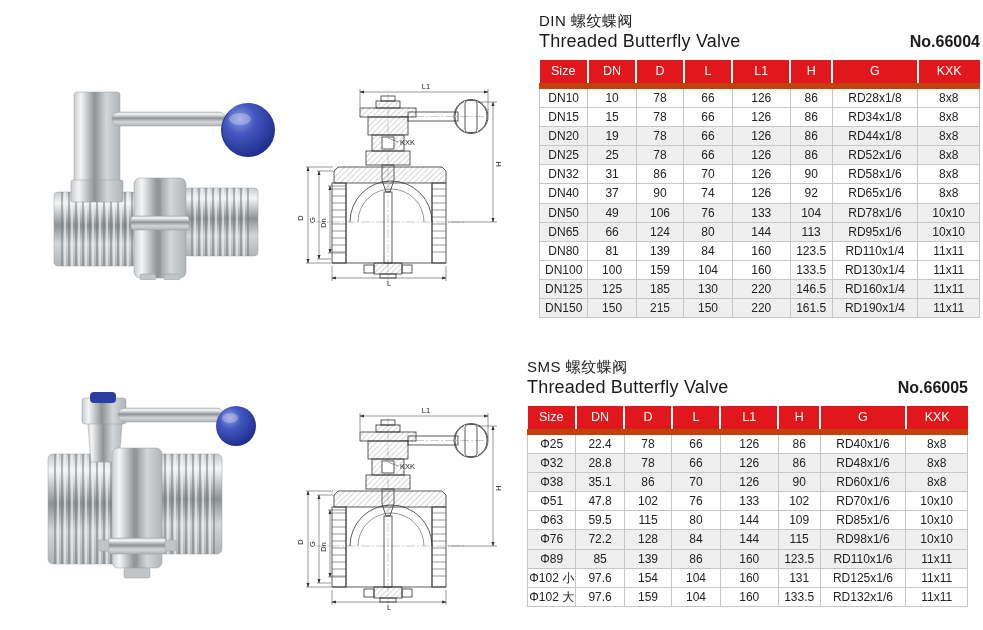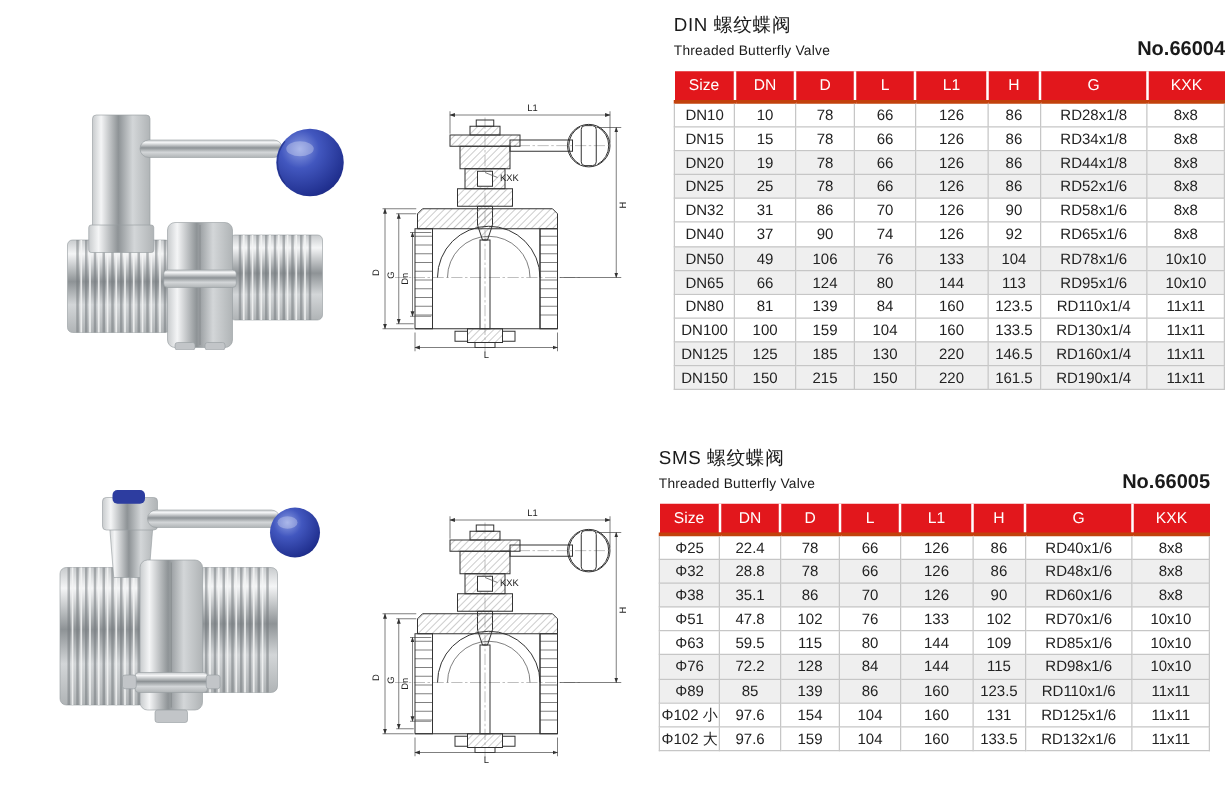--- a/index.html
+++ b/index.html
@@ -6,34 +6,34 @@
   .page{position:relative;width:983px;height:630px;background:#ffffff;
         font-family:"Liberation Sans",sans-serif;overflow:hidden;color:#1a1a1a;}
 
   
   .spec{position:absolute;width:441px;}
   .spec-din{left:527px;top:12px;padding-left:12px;}
   .spec-sms{left:527px;top:358px;}
   .t-cn{font-size:15px;letter-spacing:.5px;line-height:18px;}
   .t-row{display:flex;justify-content:space-between;align-items:baseline;
          margin-top:1px;margin-bottom:8px;}
-  .t-en{font-size:11px;letter-spacing:.2px;text-align:right;}
+  .t-en{font-size:18px;letter-spacing:.2px;text-align:right;}
   .t-no{font-size:16px;font-weight:bold;}
 
   table.spec-table{border-collapse:collapse;width:441px;table-layout:fixed;
         font-size:12px;color:#222;}
   table.spec-table thead th{background:#e2171c;color:#ffffff;font-weight:normal;
         font-size:12.5px;padding:4px 0 5px;border-left:2px solid #ffffff;
         text-align:center;}
   table.spec-table thead th:first-child{border-left:none;}
   table.spec-table tbody td{text-align:center;padding:2px 0 1.5px;line-height:14.6px;
         border:1px solid #c6c6c6;border-top:none;background:transparent;}
   table.spec-table tbody tr{background:#ffffff;}
   table.spec-table tbody tr.alt{background:#efefef;}
-  table.spec-table tbody tr:first-child td{border-top:3px solid #c2410c;}
+  table.spec-table tbody tr:first-child td{border-top:6px solid #c2410c;}
 
   
   .photo,.drawing{position:absolute;}
   .photo-din{left:52px;top:88px;width:228px;height:192px;}
   .photo-sms{left:20px;top:390px;width:238px;height:218px;}
   .drawing-din{left:288px;top:76px;width:222px;height:212px;}
   .drawing-sms{left:288px;top:394px;width:222px;height:224px;}
   .photo svg,.drawing svg{width:100%;height:100%;display:block;}
 </style>
 </head>

